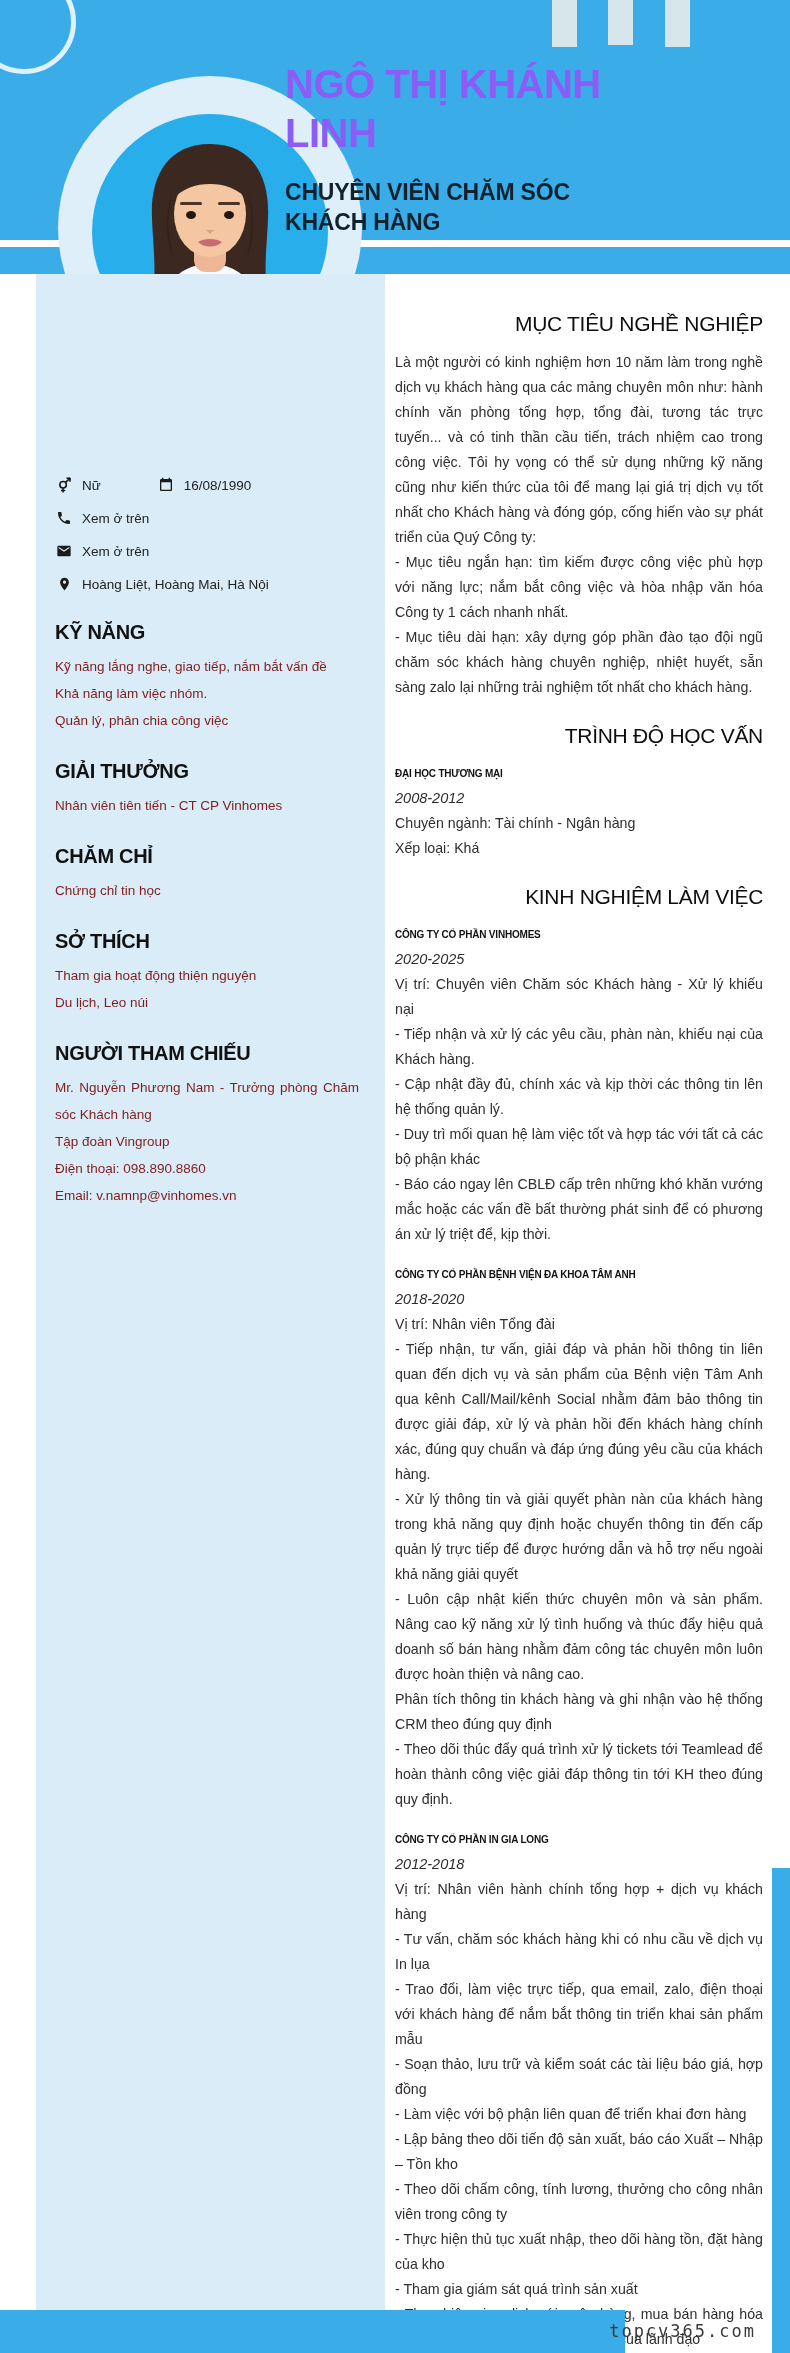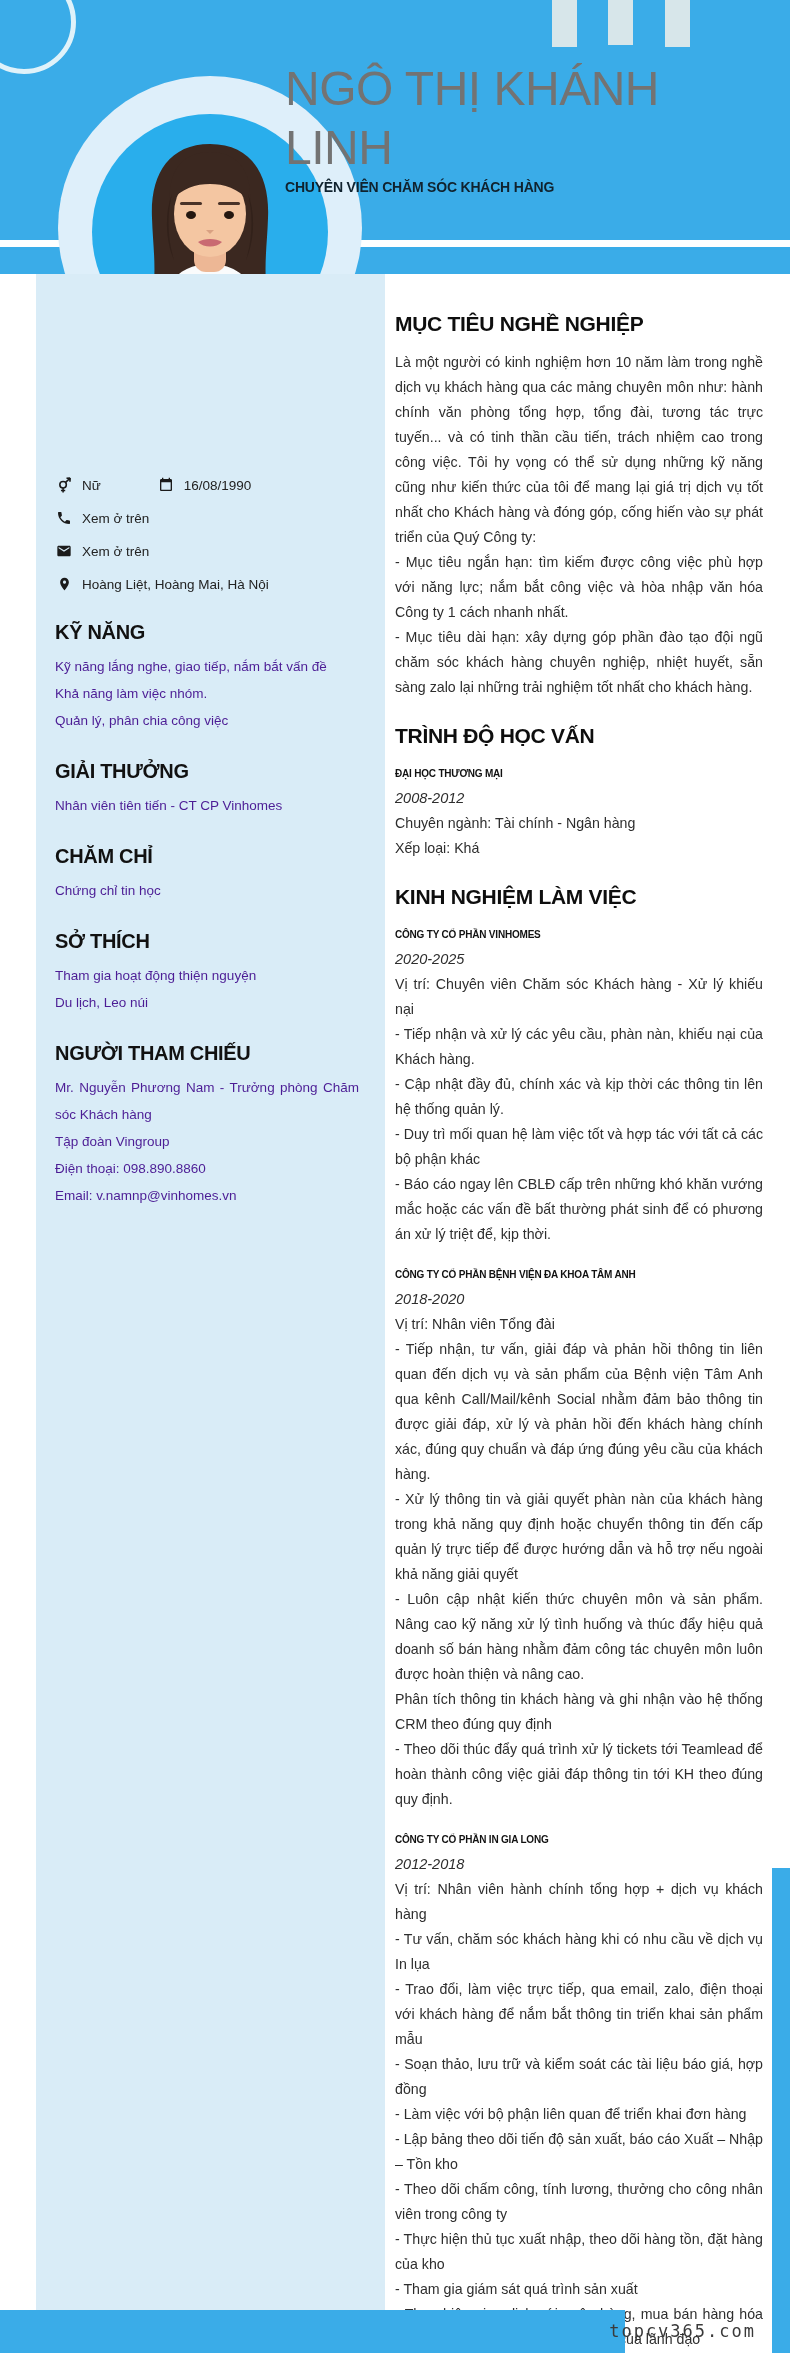--- a/index.html
+++ b/index.html
@@ -13,36 +13,36 @@
   .deco-bar{ position:absolute; top:0; width:25px; background:#D7E6EA; }
   .deco-bar.b1{ left:552px; height:47px; }
   .deco-bar.b2{ left:608px; height:45px; }
   .deco-bar.b3{ left:665px; height:47px; }
 
   
   .photo-ring{ position:absolute; left:58px; top:76px; width:304px; height:304px; border-radius:50%; background:#DEEFFA; }
   .photo-circle{ position:absolute; left:92px; top:114px; width:236px; height:236px; border-radius:50%; background:#29AEEC; overflow:hidden; }
 
   
-  .name{ position:absolute; left:285px; top:60px; width:470px; font-size:48px; font-weight:normal; color:#737373; line-height:1.22; letter-spacing:-0.5px; }
-  .job-title{ position:absolute; left:285px; top:178px; width:330px; font-size:14px; font-weight:bold; color:#10222e; line-height:1.3; letter-spacing:-0.2px; }
+  .name{ position:absolute; left:285px; top:60px; width:470px; font-size:40px; font-weight:bold; color:#8b5cf6; line-height:1.22; letter-spacing:-0.5px; }
+  .job-title{ position:absolute; left:285px; top:178px; width:330px; font-size:23px; font-weight:bold; color:#10222e; line-height:1.3; letter-spacing:-0.2px; }
 
   
   .sidebar{ position:absolute; left:36px; top:274px; width:349px; height:2036px; background:#D9ECF7; }
   .sidebar-inner{ padding:200px 26px 0 19px; color:#222; }
   .info-row{ display:flex; align-items:center; margin-bottom:11px; height:22px; font-size:13.5px; }
   .info-row .ic{ width:18px; height:18px; flex:0 0 18px; margin-right:9px; display:flex; align-items:center; justify-content:center; }
   .info-row .second{ margin-left:56px; }
   .side-h{ font-size:20px; font-weight:bold; color:#111; letter-spacing:-0.3px; margin-top:26px; margin-bottom:9px; }
-  .side-line{ font-size:13.5px; line-height:27px; color:#4c1d95; }
+  .side-line{ font-size:13.5px; line-height:27px; color:#7f1d1d; }
   .side-line.just{ text-align:justify; }
 
   
   .main{ position:absolute; left:395px; top:310px; width:368px; color:#2e2e2e; }
-  .main h2{ font-size:21px; font-weight:bold; color:#0e0e0e; letter-spacing:-0.3px; line-height:28px; margin-bottom:12px; }
+  .main h2{ font-size:21px; font-weight:normal; color:#0e0e0e; letter-spacing:-0.3px; line-height:28px; margin-bottom:12px;text-align:right; }
   .main h3{ font-size:10px; font-weight:bold; color:#111; letter-spacing:-0.2px; line-height:24px; margin-top:2px; }
   .years{ font-size:14.5px; font-style:italic; line-height:25px; color:#2e2e2e; }
   .body{ font-size:14.2px; line-height:25px; text-align:justify; color:#2e2e2e; }
   .gap-lg{ margin-top:22px; }
   .gap-md{ margin-top:16px; }
 
   
   .footer-bar{ position:absolute; left:0; top:2310px; width:625px; height:43px; background:#3AACE8; }
   .right-bar{ position:absolute; left:772px; top:1868px; width:18px; height:485px; background:#3AACE8; }
   .brand{ position:absolute; right:34px; top:2321px; font-family:"DejaVu Sans Mono","Liberation Mono",monospace; font-size:17px; letter-spacing:2px; color:#3a3a3a; }

